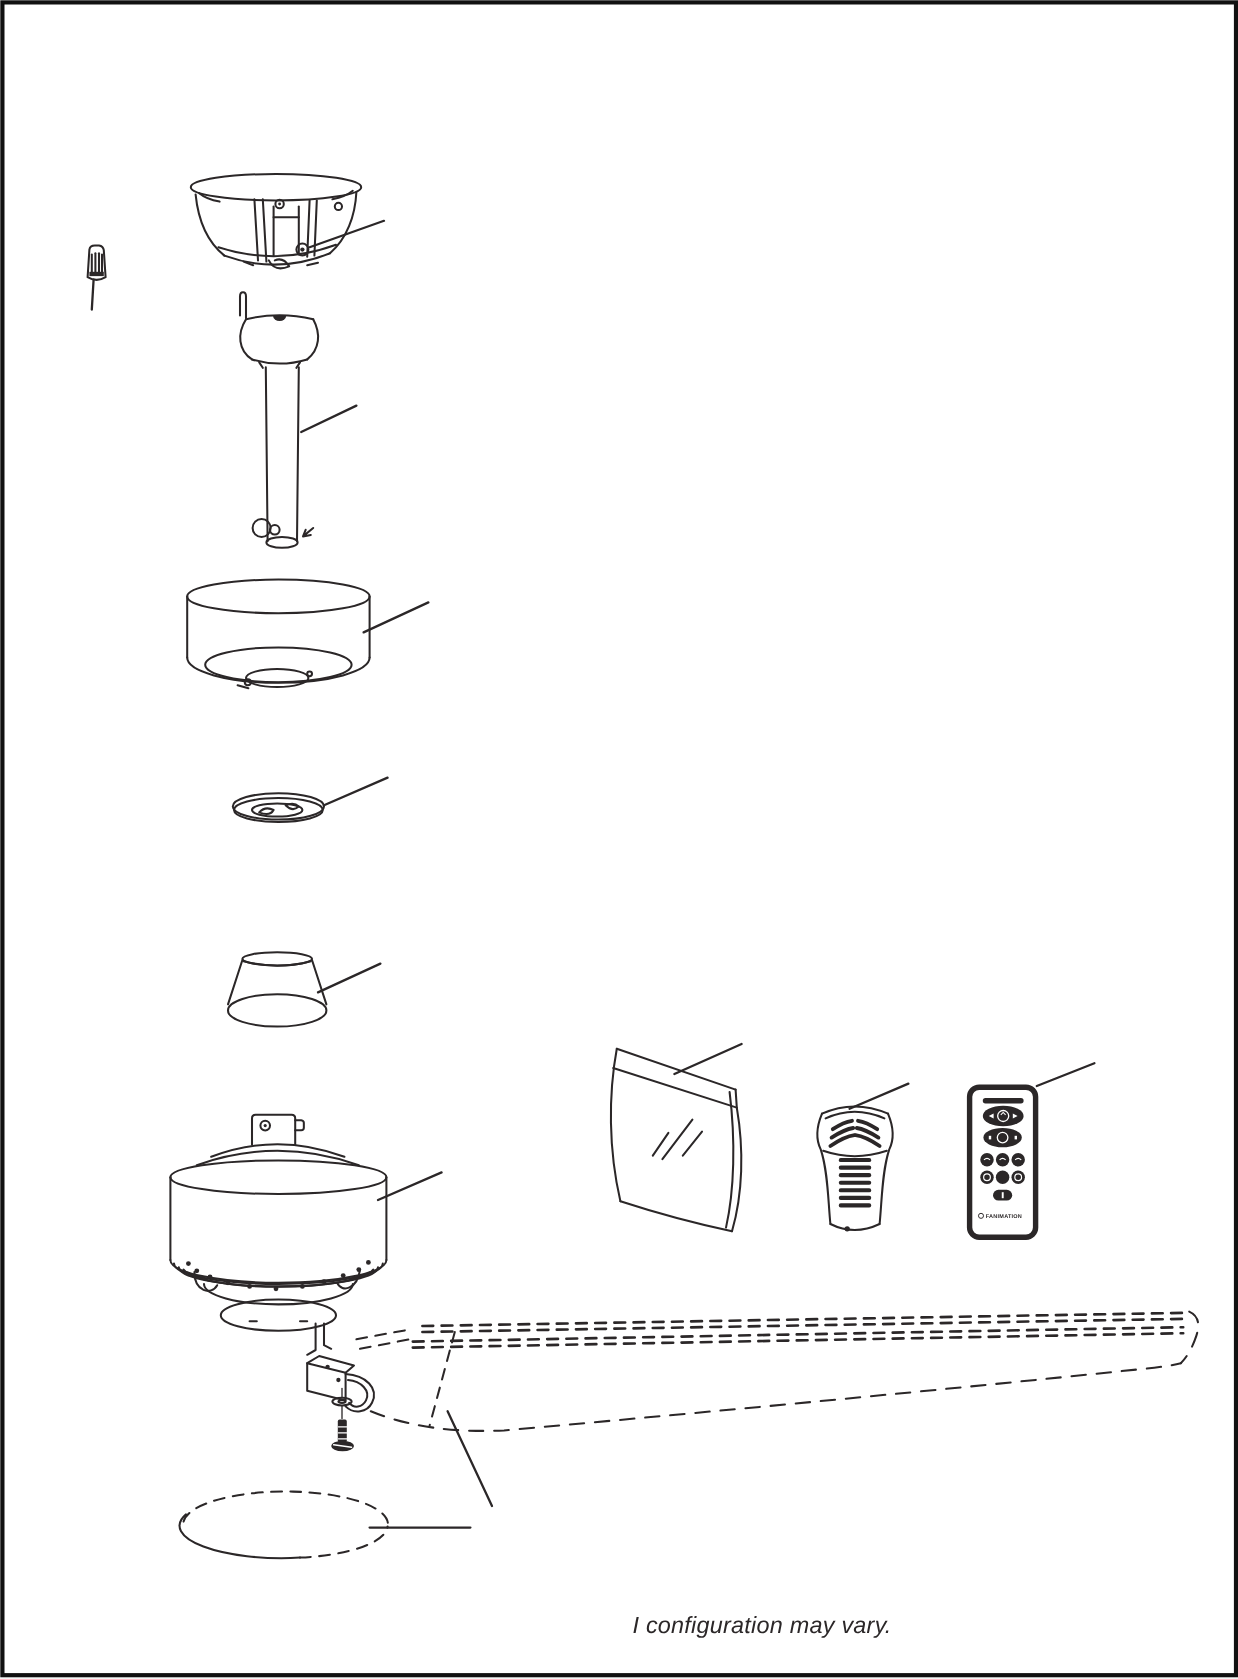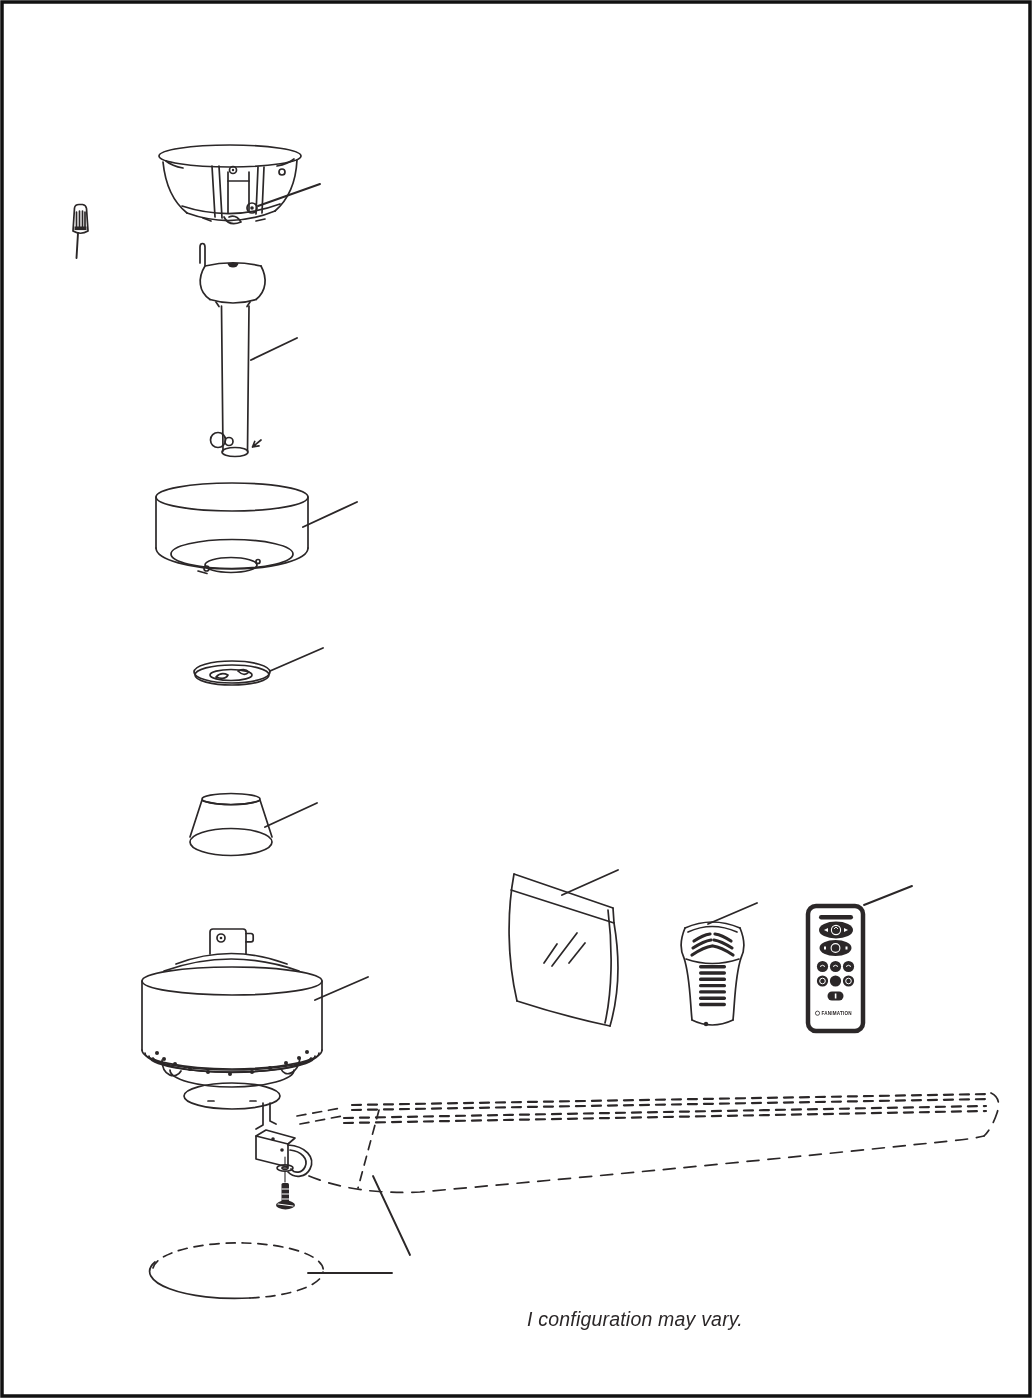--- a/index.html
+++ b/index.html
@@ -6,21 +6,21 @@
   .page{
     position:relative;
     width:1032px;height:1399px;
     background:#ffffff;
     font-family:"Liberation Sans",sans-serif;
     overflow:hidden;
   }
   .diagram-svg{position:absolute;left:0;top:0;}
   .caption{
     position:absolute;
-    left:527px;top:1308px;
+    left:527px;top:1344px;
     font-style:italic;
     font-size:19.5px;
     color:#2b2728;
     letter-spacing:0.2px;
     white-space:nowrap;
   }
   .ink{stroke:#2b2728;fill:none;stroke-width:1.7;stroke-linecap:round;stroke-linejoin:round;}
   .fill{fill:#2b2728;stroke:none;}
   .thick{stroke-width:2.2;}
   .thin{stroke-width:1.1;}

